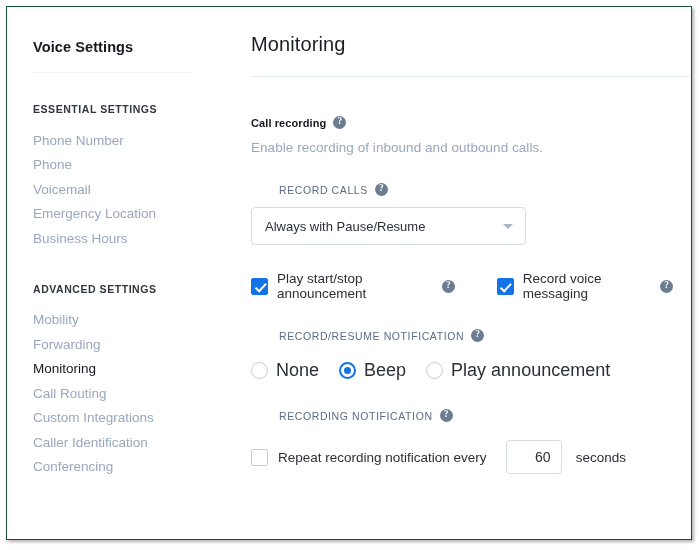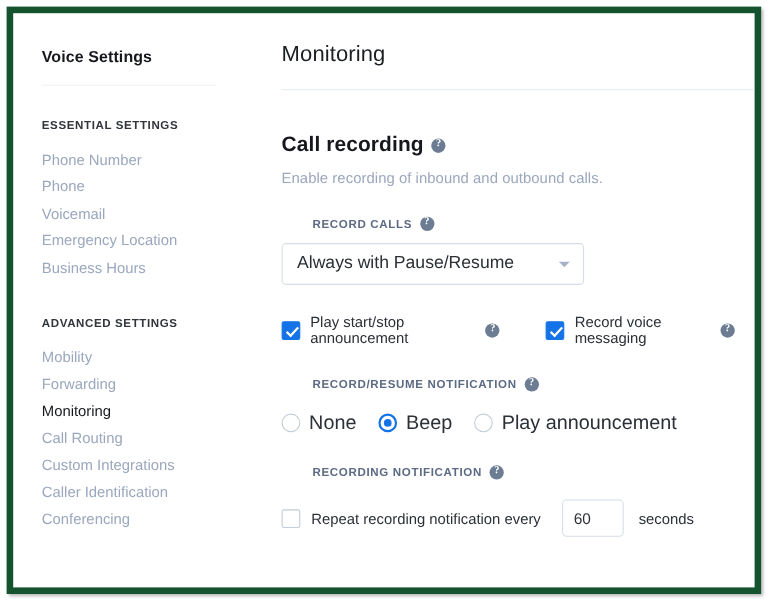--- a/index.html
+++ b/index.html
@@ -19,21 +19,21 @@
     height: 550px;
     box-sizing: border-box;
     padding: 6px 8px 10px 6px;
     background: #ffffff;
   }
 
   .panel {
     width: 100%;
     height: 100%;
     box-sizing: border-box;
-    border: 6px solid #14532d;
+    border: 1px solid #14532d;
     background: #ffffff;
     box-shadow: 2px 2px 3px rgba(0,0,0,0.30);
     display: flex;
     overflow: hidden;
   }
 
   
   .sidebar {
     width: 212px;
     flex: 0 0 212px;
@@ -107,21 +107,21 @@
     margin-top: 39px;
     padding-right: 18px;
   }
 
   .section-head {
     display: flex;
     align-items: center;
     gap: 7px;
   }
   .section-title {
-    font-size: 19px;
+    font-size: 11px;
     font-weight: bold;
     color: #16181d;
     letter-spacing: 0.1px;
   }
   .section-desc {
     font-size: 13.5px;
     color: #9aa7bd;
     margin-top: 11px;
     letter-spacing: 0.05px;
   }
@@ -148,21 +148,21 @@
   .help-icon span { position: relative; top: -0.5px; }
 
   .field-label-row {
     display: flex;
     align-items: center;
     gap: 7px;
     margin-top: 28px;
   }
   .field-label {
     font-size: 10.5px;
-    font-weight: bold;
+    font-weight: normal;
     letter-spacing: 0.6px;
     color: #5c6b84;
     padding-left: 28px;
   }
 
   
   .select-wrap {
     margin-top: 11px;
     width: 275px;
     height: 38px;
@@ -170,21 +170,21 @@
     border: 1px solid #d6dde6;
     border-radius: 4px;
     background: #ffffff;
     display: flex;
     align-items: center;
     padding: 0 12px 0 13px;
     cursor: pointer;
   }
   .select-value {
     flex: 1 1 auto;
-    font-size: 16px;
+    font-size: 13px;
     color: #2b2f36;
   }
   .caret {
     width: 0; height: 0;
     border-left: 5px solid transparent;
     border-right: 5px solid transparent;
     border-top: 5px solid #a7b4c7;
   }
 
   
@@ -284,20 +284,21 @@
     height: 34px;
     box-sizing: border-box;
     border: 1px solid #d6dde6;
     border-radius: 4px;
     background: #ffffff;
     font-family: "Liberation Sans", sans-serif;
     font-size: 14px;
     color: #2b2f36;
     padding: 0 10px;
     margin-left: 9px;
+    text-align: right;
   }
   .seconds-label {
     font-size: 13.5px;
     color: #2b2f36;
     margin-left: 4px;
   }
 </style>
 </head>
 <body>
 

